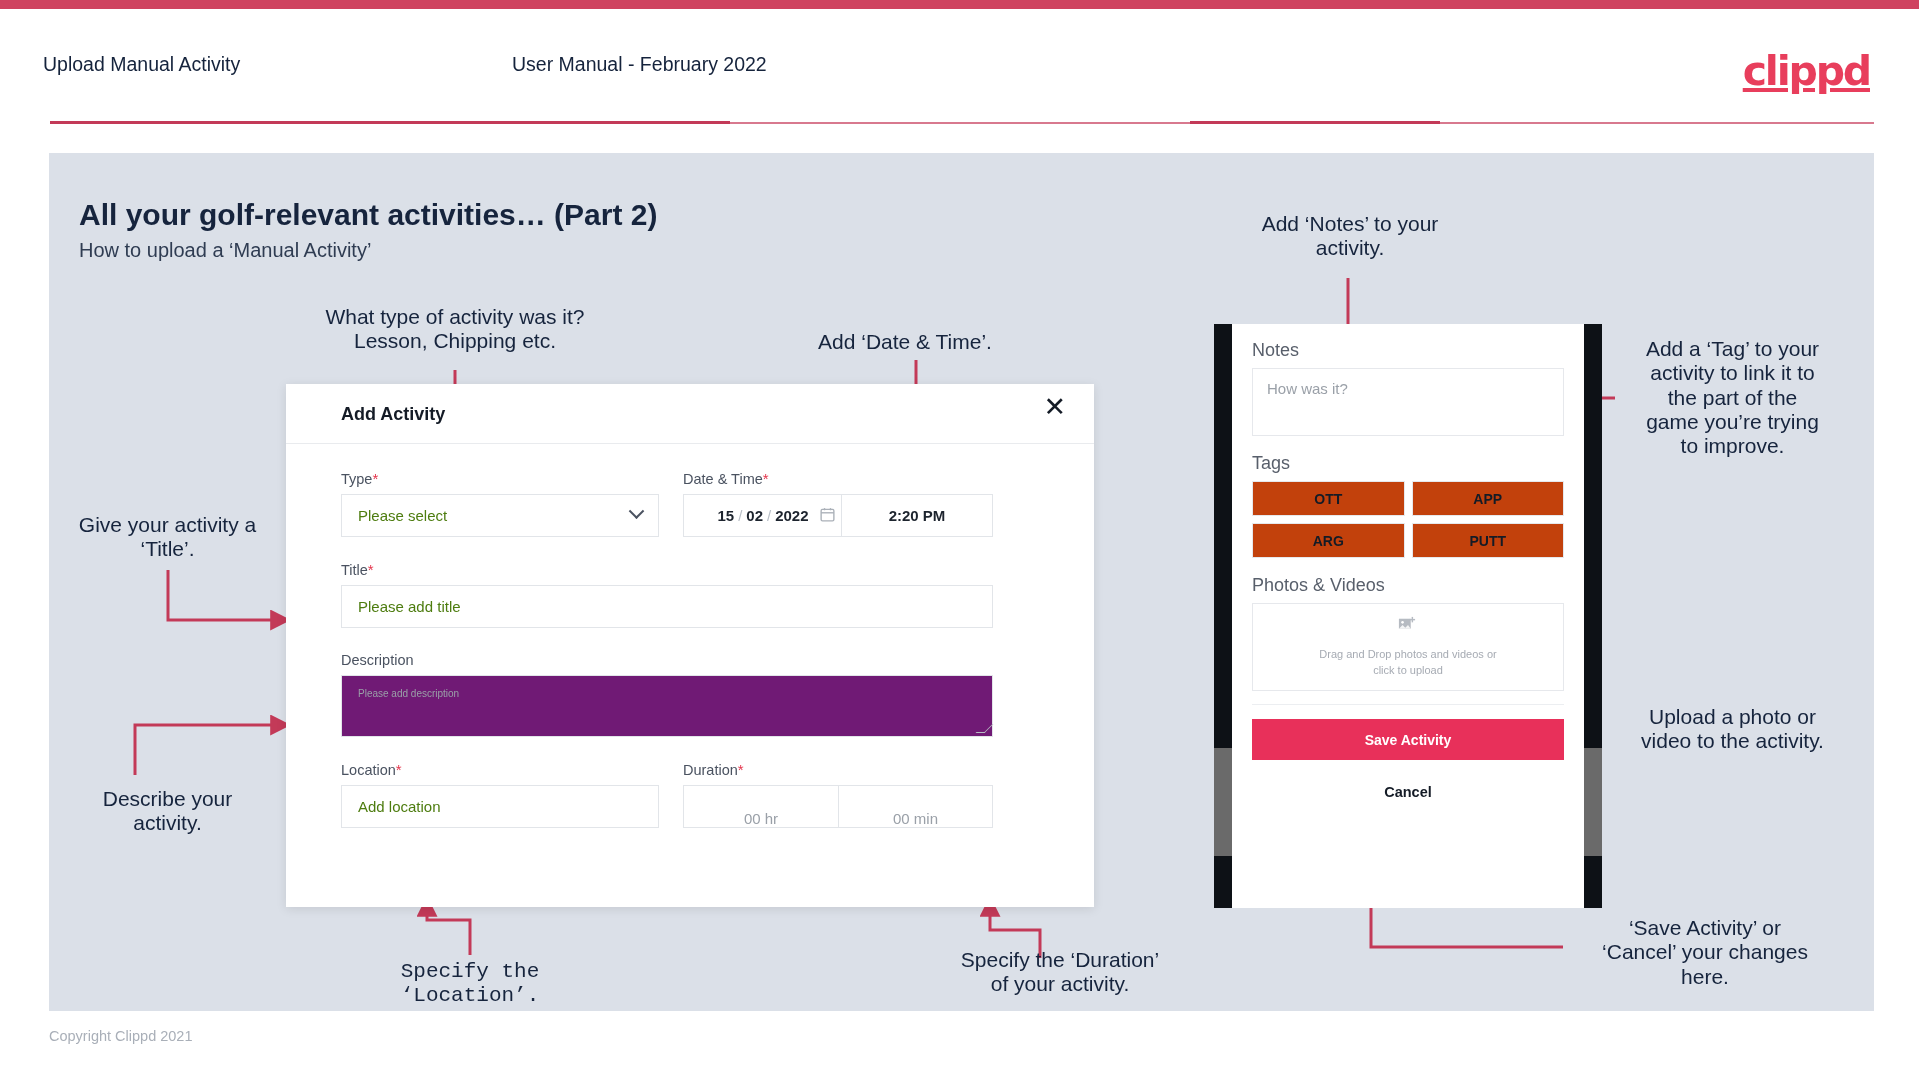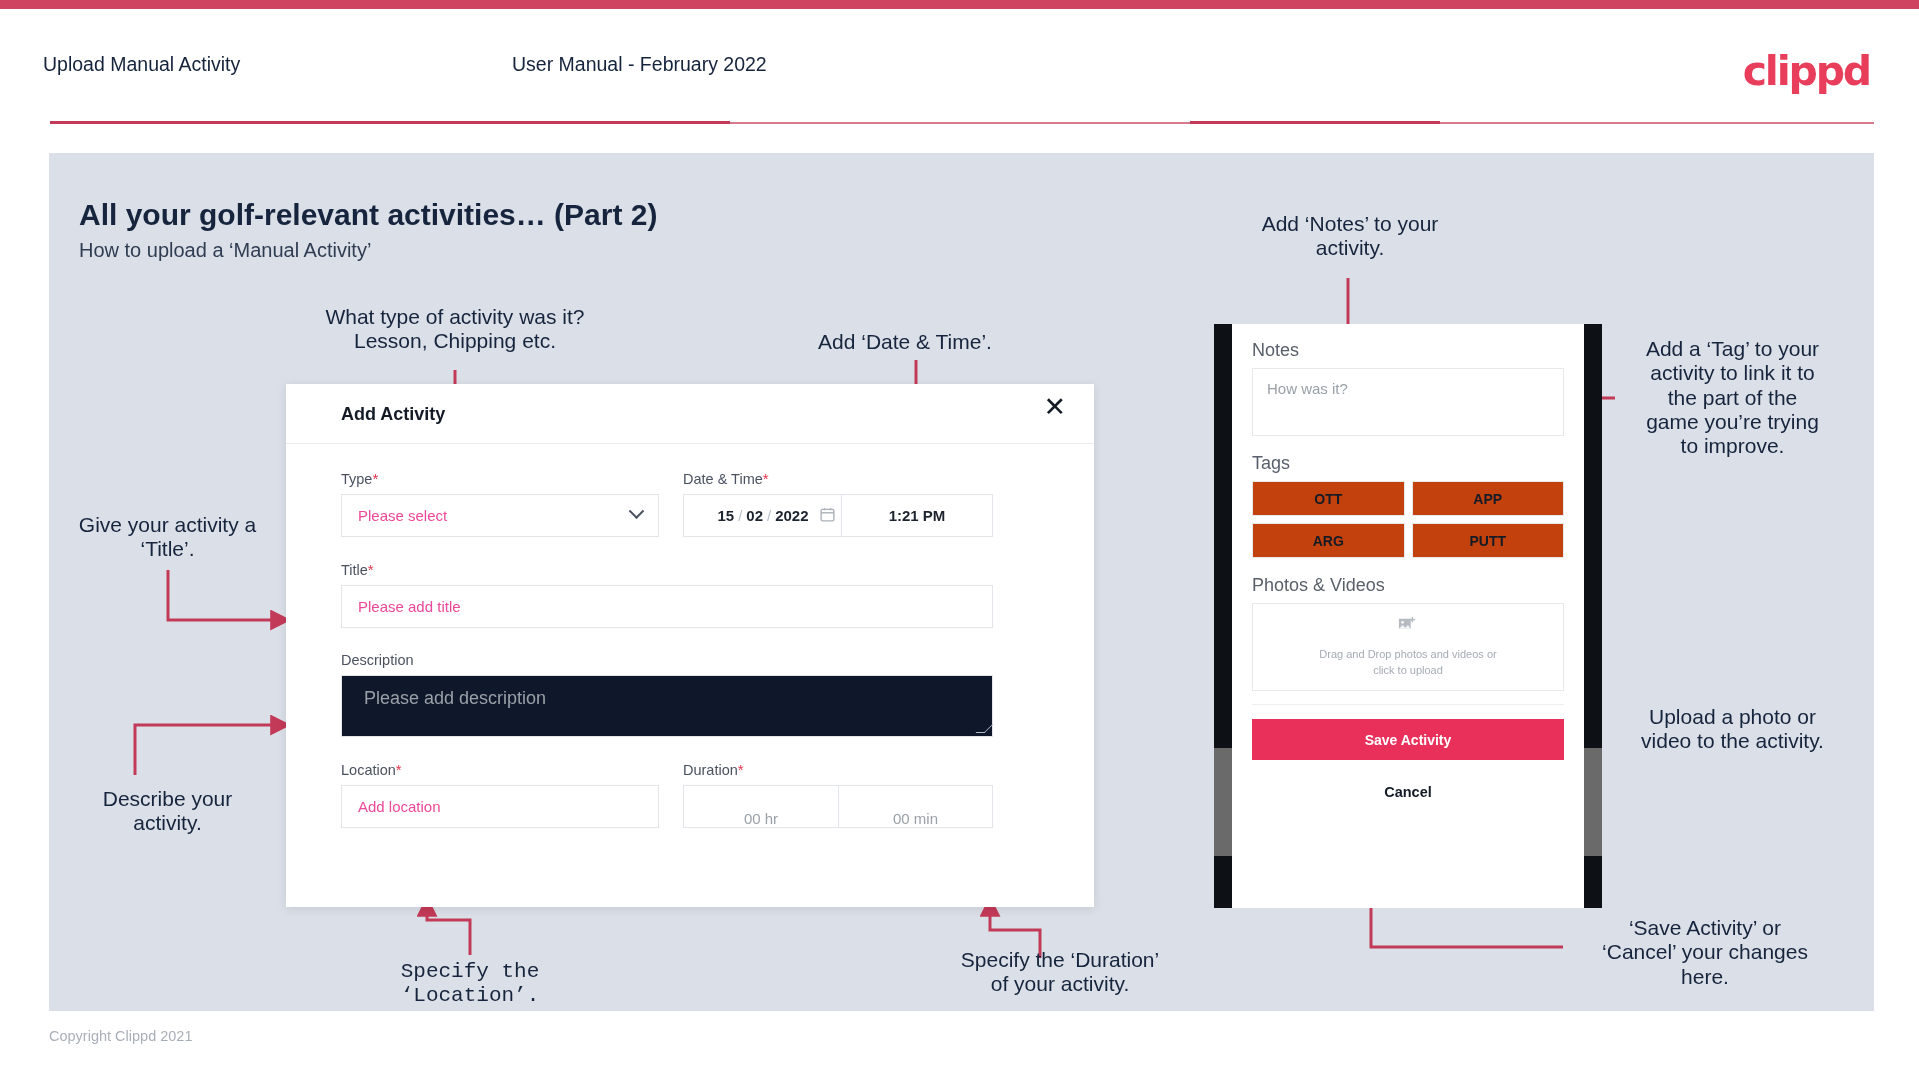--- a/index.html
+++ b/index.html
@@ -19,21 +19,21 @@
     position: absolute; left: 43px; top: 44px;
     font-size: 19.5px; color: #15233c; font-weight: 400;
   }
   .header-subtitle {
     position: absolute; left: 512px; top: 44px;
     font-size: 19.5px; color: #15233c; font-weight: 400;
   }
   .logo {
     position: absolute; right: 49px; top: 38px;
     font-size: 41px; font-weight: 700; color: #e83e5c;
-    letter-spacing: -2.2px; font-family: "DejaVu Sans", sans-serif;
+    letter-spacing: -2.2px; font-family: "DejaVu Sans", sans-serif; text-decoration: underline;
   }
   .header-rule {
     position: absolute; left: 50px; top: 122px; width: 1824px; height: 2px;
     background: #d8798e;
   }
   .header-rule2 {
     position: absolute; left: 50px; top: 121px; width: 680px; height: 3px;
     background: #c33a58;
   }
   .header-rule3 {
@@ -75,21 +75,21 @@
   .form { padding: 26px 55px 0 55px; }
   .row { display: flex; gap: 24px; }
   .fld { margin-bottom: 24px; }
   .fld-label {
     font-size: 14.5px; color: #4a5260; margin-bottom: 7px; font-weight: 400;
   }
   .req { color: #e4344b; font-size: 15px; }
   .control {
     height: 43px; border: 1px solid #e2e5e9; background: #fff;
     display: flex; align-items: center; padding: 0 16px;
-    font-size: 15px; color: #ec4899;
+    font-size: 15px; color: #4d7c0f;
   }
   .control.sel { justify-content: space-between; }
   .chev {
     width: 11px; height: 11px; border-right: 2px solid #4a5260;
     border-bottom: 2px solid #4a5260; transform: rotate(45deg) translate(-3px,-3px);
   }
   .w-type { width: 318px; }
   .w-dt { width: 310px; }
   .dt-wrap { display:flex; }
   .dt-date {
@@ -99,22 +99,22 @@
   }
   .dt-sep { color: #b9bfc7; font-weight: 400; }
   .cal-ic { margin-left: 6px; }
   .dt-time {
     width: 152px; height: 43px; border: 1px solid #e2e5e9;
     display: flex; align-items: center; justify-content: center;
     font-size: 15px; color: #1d242e; font-weight: 600;
   }
   .full { width: 652px; }
   .ta {
-    height: 62px; border: 1px solid #e2e5e9; background: #0f172a;
-    padding: 12px 22px; font-size: 18px; color: #9aa0a8; position: relative;
+    height: 62px; border: 1px solid #e2e5e9; background: #701a75;
+    padding: 12px 16px; font-size: 10px; color: #9aa0a8; position: relative;
   }
   .ta::after {
     content:""; position:absolute; right:3px; bottom:3px;
     width: 8px; height: 8px;
     border-right: 1px solid #b8bdc4; border-bottom: 1px solid #b8bdc4;
     transform: skewX(-45deg);
   }
   .w-loc { width: 318px; }
   .w-dur { width: 310px; }
   .dur-wrap { display: flex; }
@@ -319,21 +319,21 @@
             <span class="cal-ic">
               <svg width="17" height="17" viewBox="0 0 20 20" fill="none" stroke="#aab0b8" stroke-width="1.6">
                 <rect x="2.5" y="4" width="15" height="13.5" rx="1.6"></rect>
                 <line x1="2.5" y1="8" x2="17.5" y2="8"></line>
                 <line x1="6.5" y1="2.5" x2="6.5" y2="5"></line>
                 <line x1="13.5" y1="2.5" x2="13.5" y2="5"></line>
               </svg>
             </span>
           </div>
           <div class="dt-time">
-            <span>1:21 PM</span>
+            <span>2:20 PM</span>
           </div>
         </div>
       </div>
     </div>
 
     <div class="fld">
       <div class="fld-label">
         <span>Title</span><span class="req">*</span>
       </div>
       <div class="control full">

